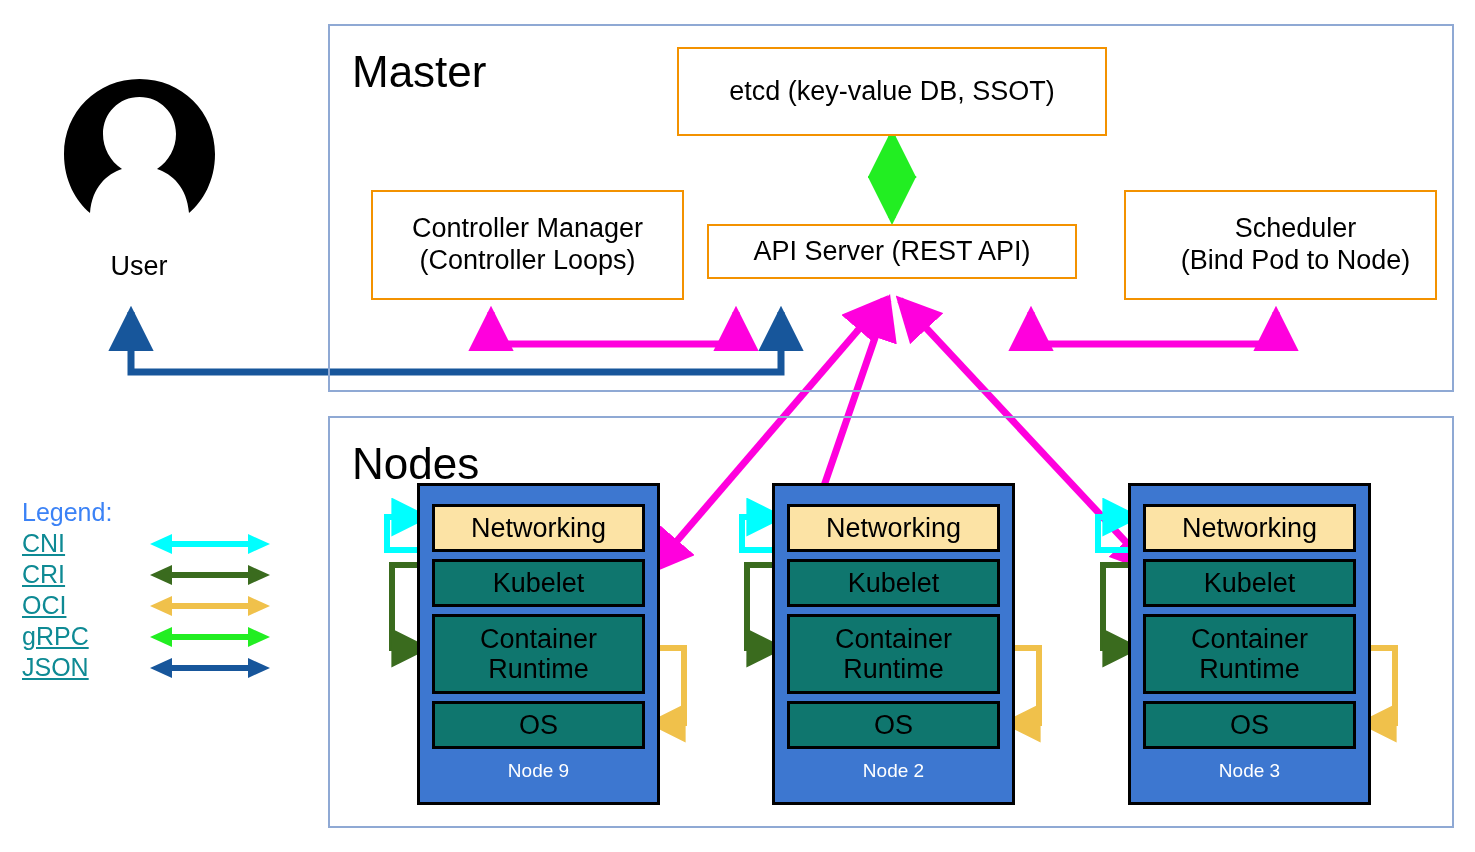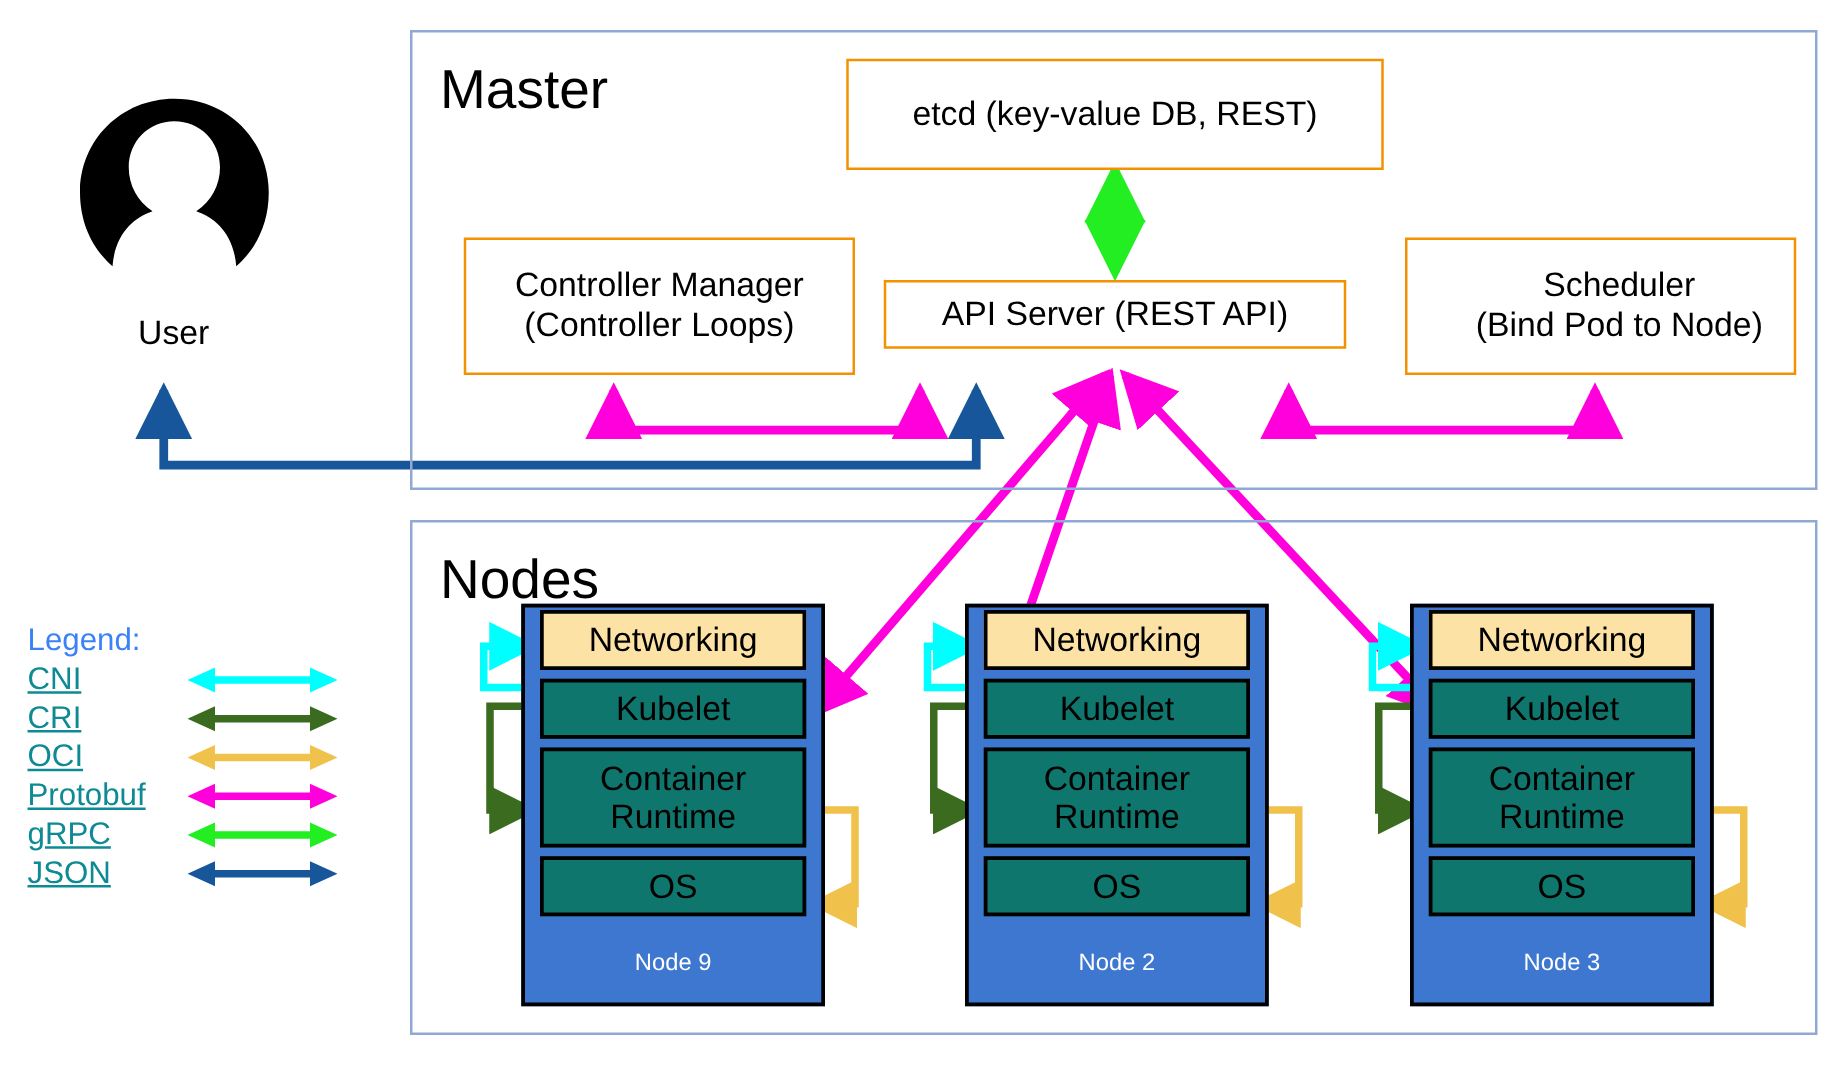--- a/index.html
+++ b/index.html
@@ -12,21 +12,21 @@
   .frame-title{position:absolute;font-size:44px;color:#000;line-height:1;}
 
   
   .orangebox{position:absolute;box-sizing:border-box;border:2px solid #f39200;background:#ffffff;
              display:flex;align-items:center;justify-content:center;text-align:center;
              font-size:27px;color:#000;line-height:1.18;padding:2px 6px;}
 
   
   .nodecard{position:absolute;box-sizing:border-box;background:#3d77d0;border:3px solid #000;
             display:flex;flex-direction:column;align-items:center;}
-  .nodeinner{width:213px;margin-top:2px;display:flex;flex-direction:column;gap:7px;}
+  .nodeinner{width:213px;margin-top:18px;display:flex;flex-direction:column;gap:7px;}
   .nrow{box-sizing:border-box;border:3px solid #000;background:#0f766e;display:flex;align-items:center;
         justify-content:center;text-align:center;font-size:27px;color:#000;line-height:1.12;}
   .nrow.net{background:#fce3a5;}
   .nlabel{position:absolute;left:0;right:0;bottom:20px;text-align:center;color:#ffffff;font-size:19px;}
 
   
   .legend{position:absolute;left:22px;top:500px;width:270px;}
   .legend-title{font-size:25px;color:#3b82f6;line-height:1.0;margin-bottom:3px;}
   .lrow{height:31px;display:flex;align-items:center;}
   .lname{width:128px;font-size:25px;color:#0e8a94;text-decoration:underline;line-height:1;}
@@ -137,21 +137,21 @@
              C30 112 45 99 60 94 C48 86 41 73 41 59
              C41 38 57 22 77.5 22 C98 22 114 38 114 59
              C114 73 107 86 95 94 C110 99 125 112 127 138
              C141 126 153 106 153 79 C153 37 120 4 77.5 4 Z" fill="#000000"></path>
   </svg>
   <div class="user-label">User</div>
 
   <div class="frame" style="left:328px;top:24px;width:1126px;height:368px;"></div>
   <div class="frame-title" style="left:352px;top:50px;">Master</div>
 
-  <div class="orangebox" style="left:677px;top:47px;width:430px;height:89px;">etcd (key-value DB, REST)</div>
+  <div class="orangebox" style="left:677px;top:47px;width:430px;height:89px;">etcd (key-value DB, SSOT)</div>
 
   <div class="orangebox" style="left:347px;top:190px;width:313px;height:110px;white-space:pre-line;margin-left:24px;">Controller Manager
 (Controller Loops)</div>
 
   <div class="orangebox" style="left:707px;top:224px;width:370px;height:55px;">API Server (REST API)</div>
 
   <div class="orangebox" style="left:1124px;top:190px;width:313px;height:110px;white-space:pre-line;padding-left:36px;">Scheduler
 (Bind Pod to Node)</div>
 
   <div class="frame" style="left:328px;top:416px;width:1126px;height:412px;"></div>
@@ -213,28 +213,20 @@
 
     <div class="lrow">
       <div class="lname">OCI</div>
       <svg class="lswatch" viewBox="0 0 120 26" xmlns="http://www.w3.org/2000/svg">
         <polygon points="0,13 22,3 22,23" fill="#f0c14b"></polygon>
         <rect x="20" y="10" width="80" height="6" fill="#f0c14b"></rect>
         <polygon points="120,13 98,3 98,23" fill="#f0c14b"></polygon>
       </svg>
     </div>
 
-    <div class="lrow">
-      <div class="lname">Protobuf</div>
-      <svg class="lswatch" viewBox="0 0 120 26" xmlns="http://www.w3.org/2000/svg">
-        <polygon points="0,13 22,3 22,23" fill="#ff00dd"></polygon>
-        <rect x="20" y="10" width="80" height="6" fill="#ff00dd"></rect>
-        <polygon points="120,13 98,3 98,23" fill="#ff00dd"></polygon>
-      </svg>
-    </div>
 
     <div class="lrow">
       <div class="lname">gRPC</div>
       <svg class="lswatch" viewBox="0 0 120 26" xmlns="http://www.w3.org/2000/svg">
         <polygon points="0,13 22,3 22,23" fill="#22ee22"></polygon>
         <rect x="20" y="10" width="80" height="6" fill="#22ee22"></rect>
         <polygon points="120,13 98,3 98,23" fill="#22ee22"></polygon>
       </svg>
     </div>
 

